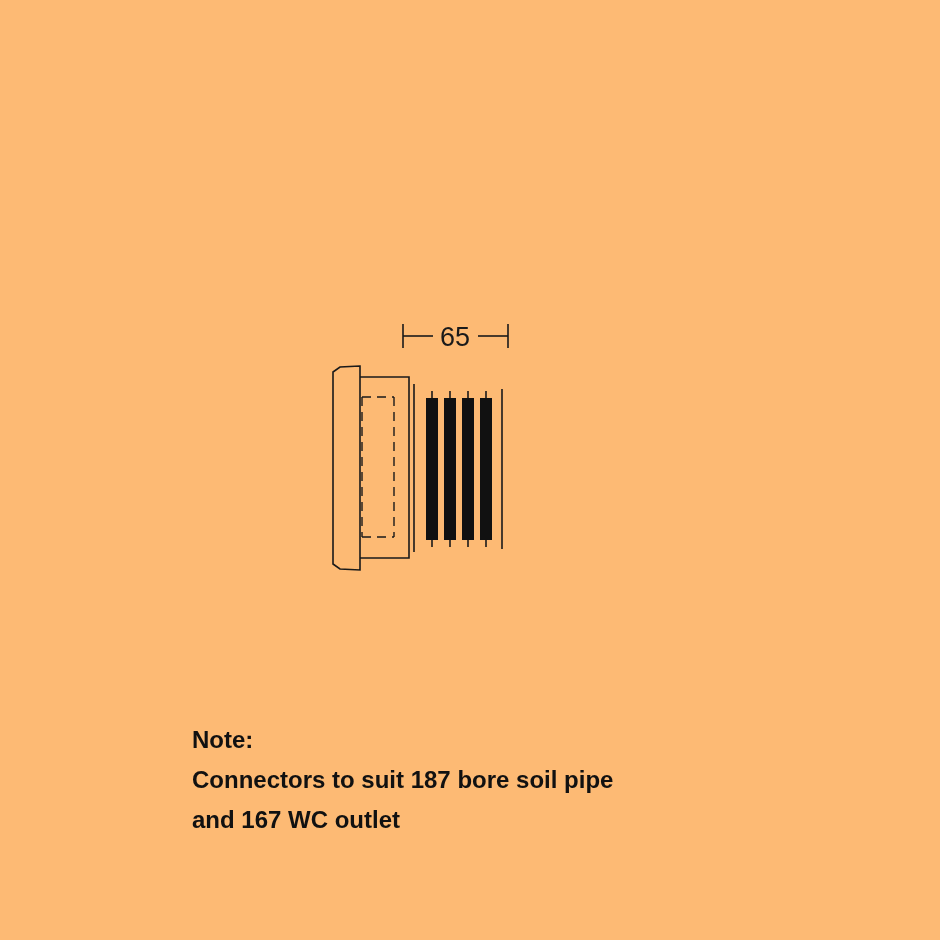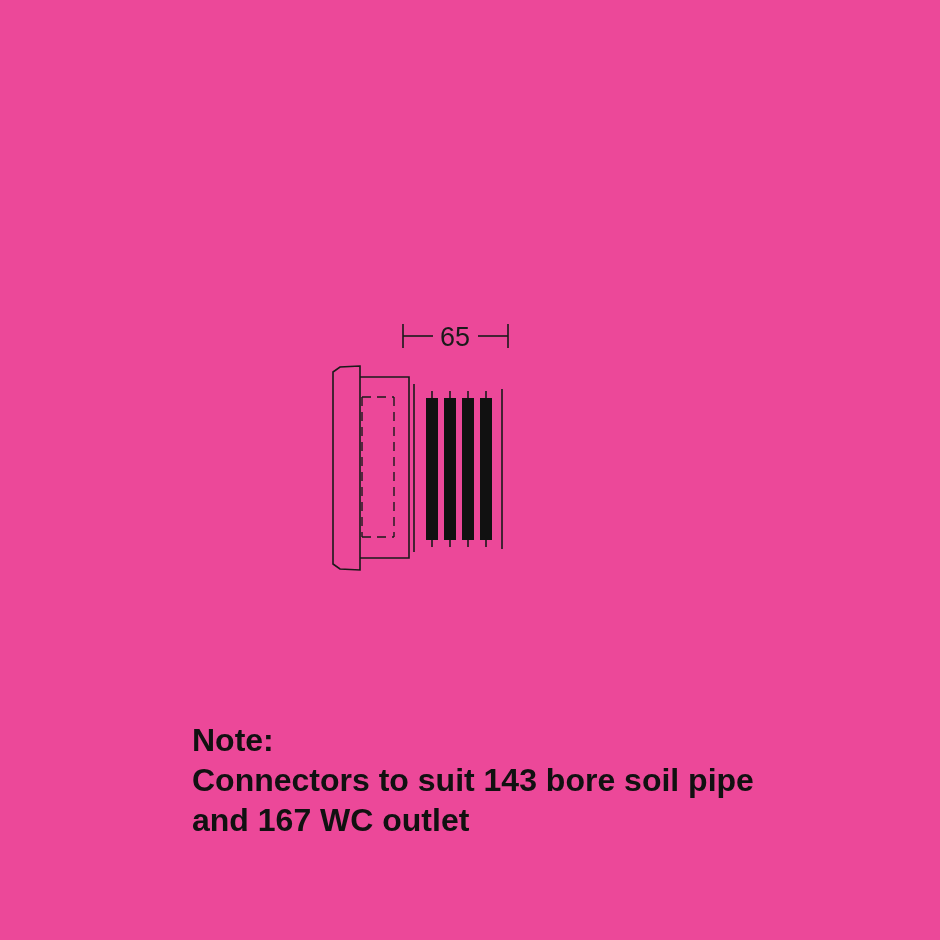--- a/index.html
+++ b/index.html
@@ -4,21 +4,21 @@
 <style>
   html, body {
     margin: 0;
     padding: 0;
     background: #ffffff;
   }
   .page {
     position: relative;
     width: 940px;
     height: 940px;
-    background: #ec4899;
+    background: #fdba74;
     overflow: hidden;
     font-family: "Liberation Sans", sans-serif;
   }
   .diagram-svg {
     position: absolute;
     left: 0;
     top: 0;
     width: 940px;
     height: 940px;
   }
@@ -27,21 +27,21 @@
     font-size: 27px;
     fill: #1a1a1a;
   }
   .note-block {
     position: absolute;
     left: 192px;
     top: 720px;
     width: 640px;
     color: #111111;
     font-family: "Liberation Sans", sans-serif;
-    font-size: 32px;
+    font-size: 24px;
     font-weight: 700;
     line-height: 40px;
   }
   .note-line {
     white-space: nowrap;
   }
   .thin-line {
     stroke: #1a1a1a;
     stroke-width: 1.6;
     fill: none;
@@ -99,17 +99,17 @@
       <rect class="fin-bar" x="444" y="398" width="12" height="142"></rect>
       <rect class="fin-bar" x="462" y="398" width="12" height="142"></rect>
       <rect class="fin-bar" x="480" y="398" width="12" height="142"></rect>
 
       <line class="thin-line" x1="502" y1="389" x2="502" y2="549"></line>
     </g>
   </svg>
 
   <div class="note-block">
     <div class="note-line">Note:</div>
-    <div class="note-line">Connectors to suit 143 bore soil pipe</div>
+    <div class="note-line">Connectors to suit 187 bore soil pipe</div>
     <div class="note-line">and 167 WC outlet</div>
   </div>
 
 </div>
 
 </body></html>

